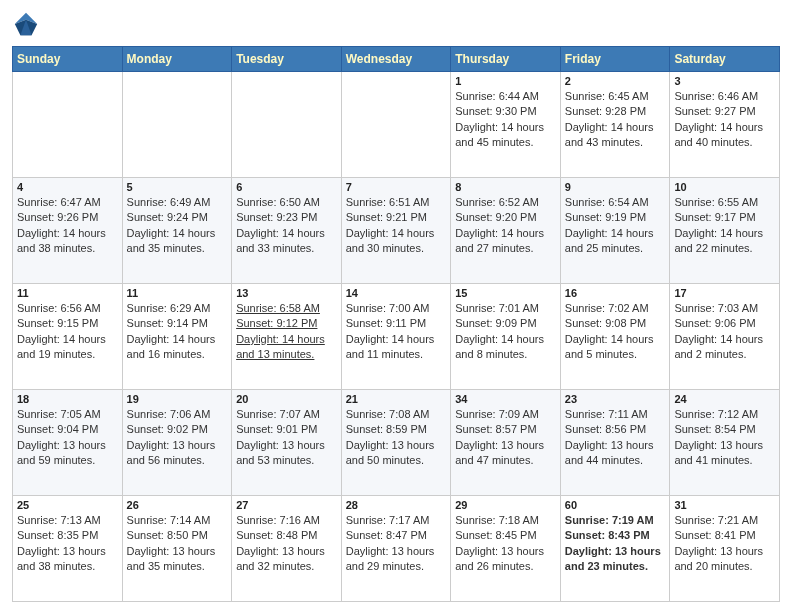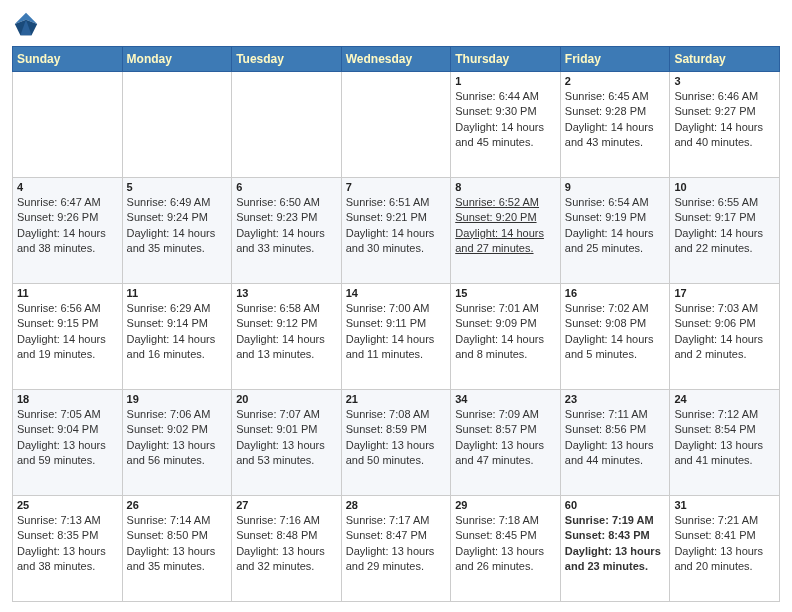--- a/index.html
+++ b/index.html
@@ -184,21 +184,21 @@
           </td>
           <td>
             <span class="day-num">7</span>
             <div class="day-detail" style="white-space: pre-line;">Sunrise: 6:51 AM
 Sunset: 9:21 PM
 Daylight: 14 hours
 and 30 minutes.</div>
           </td>
           <td>
             <span class="day-num">8</span>
-            <div class="day-detail" style="white-space: pre-line; text-decoration: underline;">Sunrise: 6:52 AM
+            <div class="day-detail" style="white-space: pre-line;">Sunrise: 6:52 AM
 Sunset: 9:20 PM
 Daylight: 14 hours
 and 27 minutes.</div>
           </td>
           <td>
             <span class="day-num">9</span>
             <div class="day-detail" style="white-space: pre-line;">Sunrise: 6:54 AM
 Sunset: 9:19 PM
 Daylight: 14 hours
 and 25 minutes.</div>
@@ -221,21 +221,21 @@
           </td>
           <td>
             <span class="day-num">11</span>
             <div class="day-detail" style="white-space: pre-line;">Sunrise: 6:29 AM
 Sunset: 9:14 PM
 Daylight: 14 hours
 and 16 minutes.</div>
           </td>
           <td>
             <span class="day-num">13</span>
-            <div class="day-detail" style="white-space: pre-line;">Sunrise: 6:58 AM
+            <div class="day-detail" style="white-space: pre-line; text-decoration: underline;">Sunrise: 6:58 AM
 Sunset: 9:12 PM
 Daylight: 14 hours
 and 13 minutes.</div>
           </td>
           <td>
             <span class="day-num">14</span>
             <div class="day-detail" style="white-space: pre-line;">Sunrise: 7:00 AM
 Sunset: 9:11 PM
 Daylight: 14 hours
 and 11 minutes.</div>

